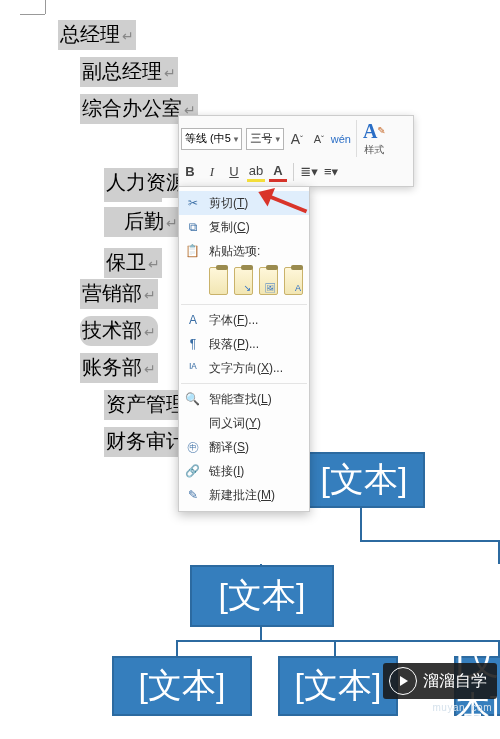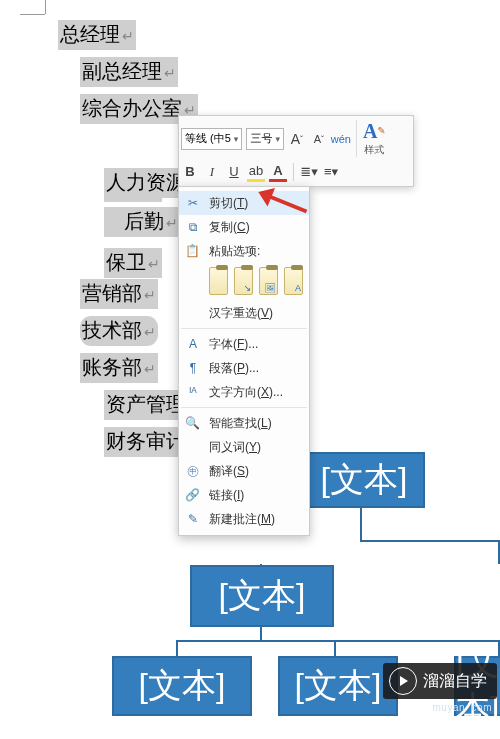--- a/index.html
+++ b/index.html
@@ -244,24 +244,20 @@
       <div class="paste-box">
         <span class="sub">↘</span>
       </div>
       <div class="paste-box">
         <span class="sub">🖼</span>
       </div>
       <div class="paste-box">
         <span class="sub">A</span>
       </div>
     </div>
-    <div class="cm-item">
-      <span class="cm-icon"></span>
-      <span class="cm-label">汉字重选(<u>V</u>)</span>
-    </div>
     <div class="cm-divider"></div>
     <div class="cm-item">
       <span class="cm-icon">A</span>
       <span class="cm-label">字体(<u>F</u>)...</span>
     </div>
     <div class="cm-item">
       <span class="cm-icon">¶</span>
       <span class="cm-label">段落(<u>P</u>)...</span>
     </div>
     <div class="cm-item">

